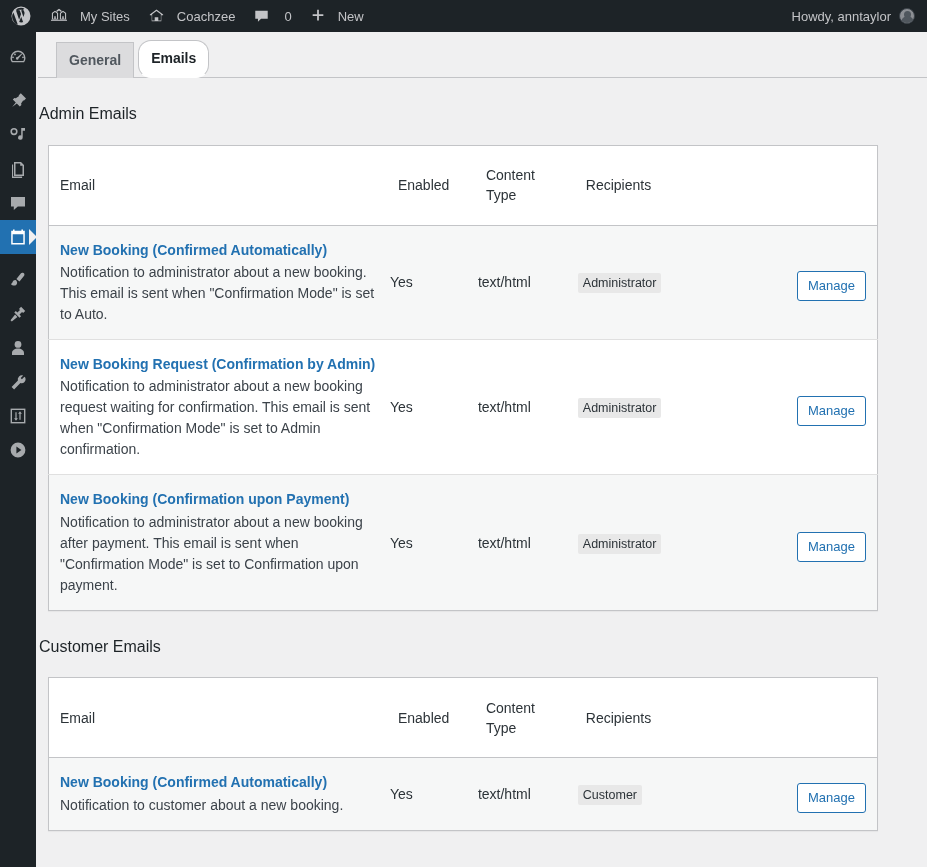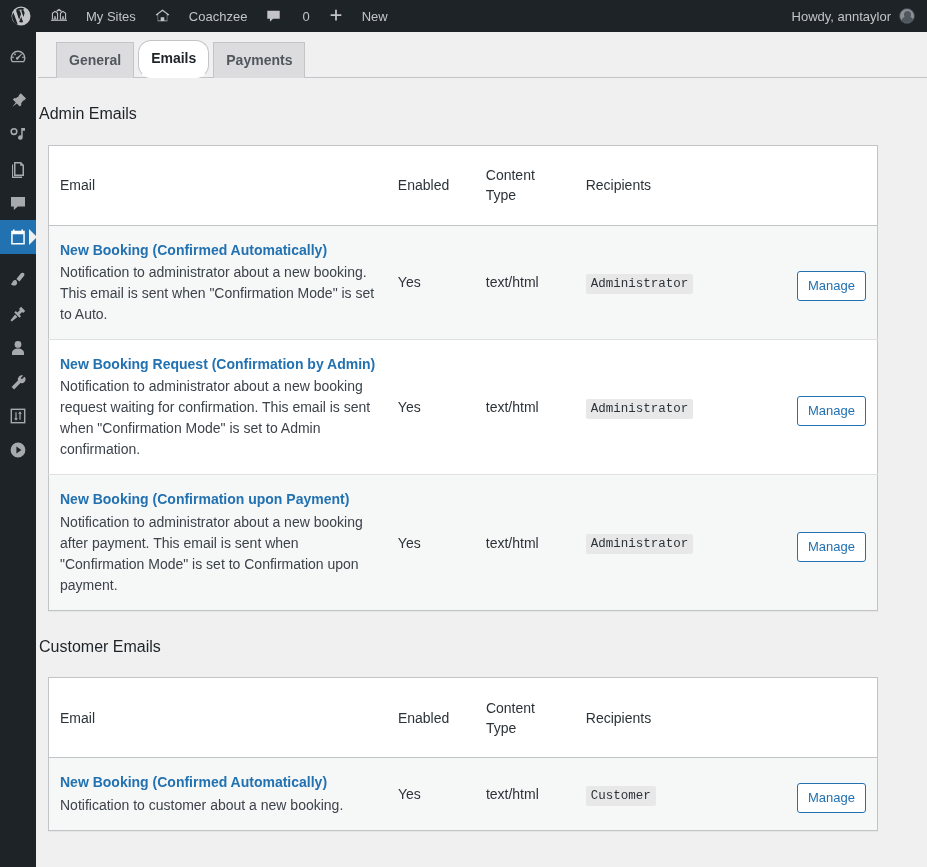--- a/index.html
+++ b/index.html
@@ -13,21 +13,21 @@
   
   .adminbar {
     position: absolute; top: 0; left: 0;
     width: 927px; height: 32px;
     background: #1d2327;
     display: flex; align-items: center;
     color: #c3c4c7; font-size: 13px;
     z-index: 50;
   }
   .ab-item {
-    display: flex; align-items: center; gap: 18px;
+    display: flex; align-items: center; gap: 12px;
     height: 32px; padding: 0 9px;
     color: #c3c4c7; cursor: pointer; white-space: nowrap;
   }
   .ab-logo { padding: 0 10px 0 11px; }
   .ab-spacer { flex: 1 1 auto; }
   .ab-right { display: flex; align-items: center; gap: 8px; padding: 0 12px 0 9px; height: 45px; cursor: pointer; }
   .ab-num { color: #c3c4c7; font-size: 13px; margin-left: 2px; }
   .avatar {
     width: 16px; height: 16px; border-radius: 50%;
     background: #8c8f94; display: inline-block;
@@ -134,21 +134,21 @@
     text-align: left;
     font-size: 14px; font-weight: 400;
     color: #2c3338;
     padding: 12px 10px;
     vertical-align: middle;
     line-height: 1.45;
     border-bottom: 1px solid #c3c4c7;
   }
   .email-table thead tr { height: 80px; border-radius: 9px; }
   .email-table td {
-    padding: 14px 10px;
+    padding: 14px 2px;
     font-size: 14px; color: #2c3338;
     vertical-align: middle;
     border-bottom: 1px solid #e0e0e0;
   }
   .email-table tbody tr.alt td { background: #f6f7f7; }
   .email-table tbody tr:last-child td { border-bottom: none; }
 
   .col-email { width: 340px; padding-left: 11px !important; }
   .col-enabled { width: 88px; }
   .col-type { width: 100px; }
@@ -165,21 +165,21 @@
     cursor: pointer;
     margin-bottom: 2px;
   }
   .email-desc {
     display: block;
     font-size: 14px;
     color: #3c434a;
     line-height: 1.5;
   }
   code.recipient {
-    font-family: Liberation Mono, monospace;
+    font-family: Liberation Sans, sans-serif;
     font-size: 12.5px;
     background: #e8e8e8;
     color: #2c3338;
     padding: 3px 5px;
     border-radius: 2px;
     white-space: nowrap;
   }
   .btn-manage {
     display: inline-block;
     background: #fff;
@@ -365,21 +365,20 @@
       </svg>
     </span>
   </div>
 </div>
 
 <div class="content">
 
   <div class="nav-tabs">
     <a class="nav-tab">General</a>
     <a class="nav-tab active">Emails</a>
-    <a class="nav-tab">Payments</a>
   </div>
 
   <h2 class="section-title">Admin Emails</h2>
 
   <table class="email-table">
     <thead>
       <tr>
         <th class="col-email">Email</th>
         <th class="col-enabled">Enabled</th>
         <th class="col-type">Content Type</th>

